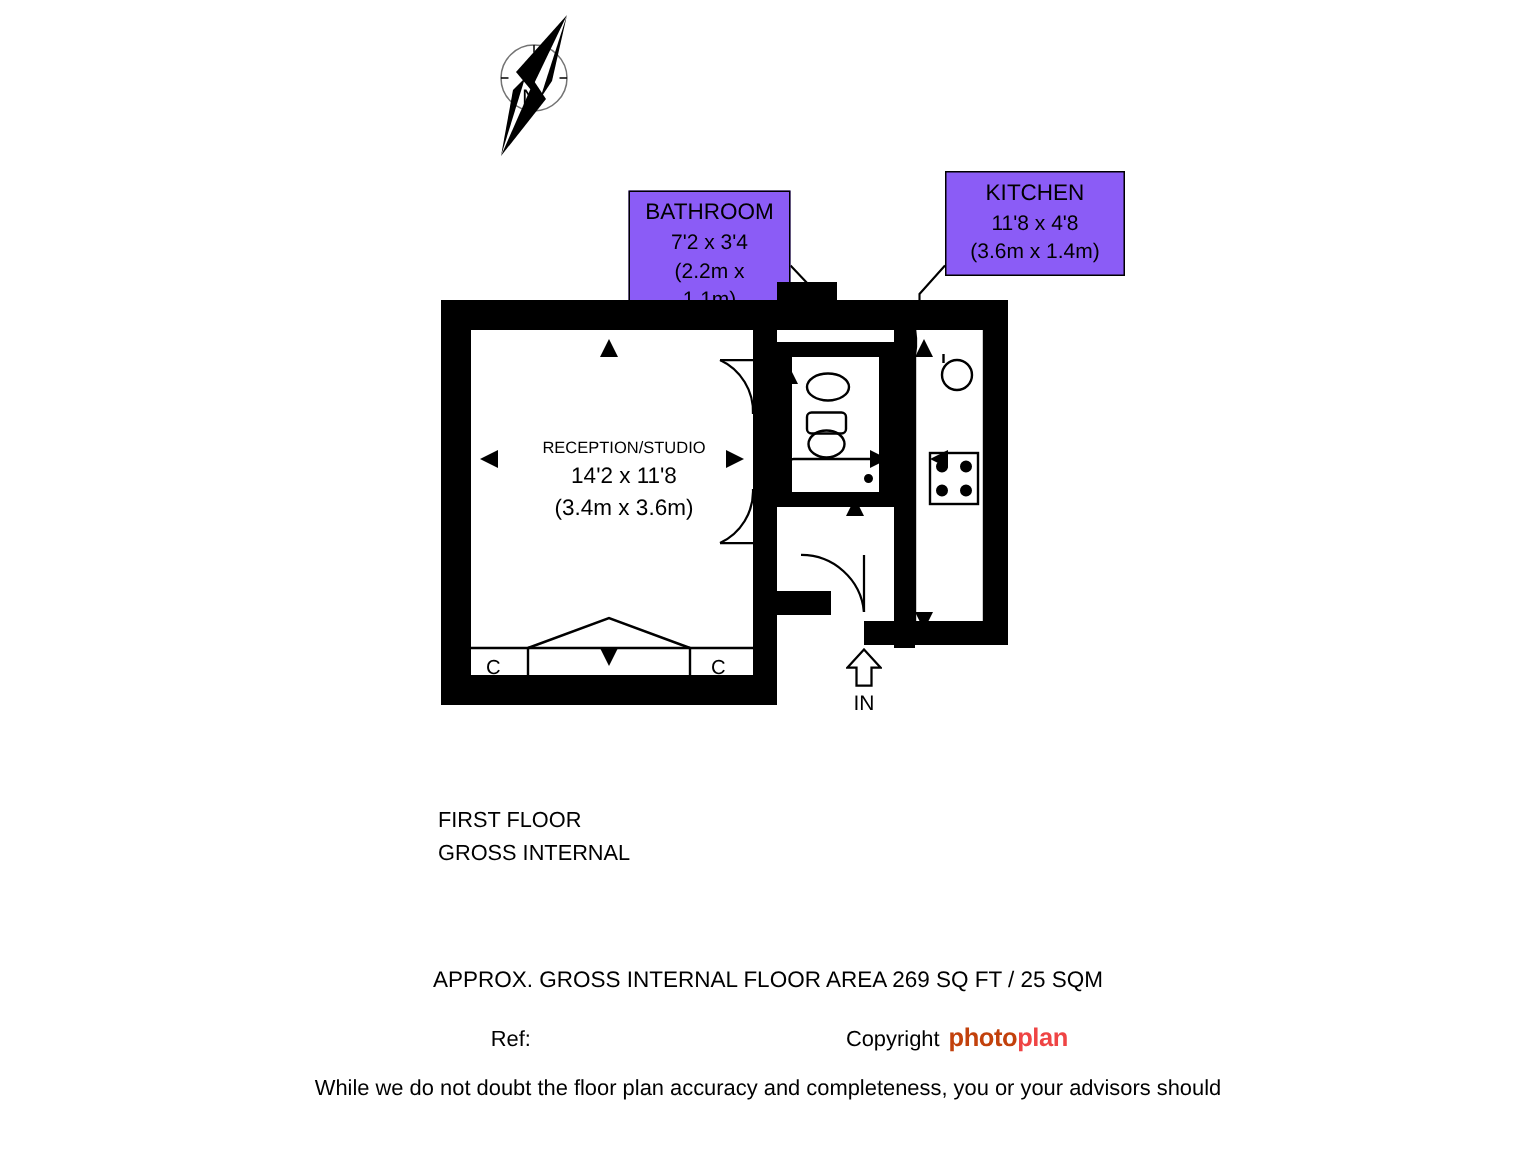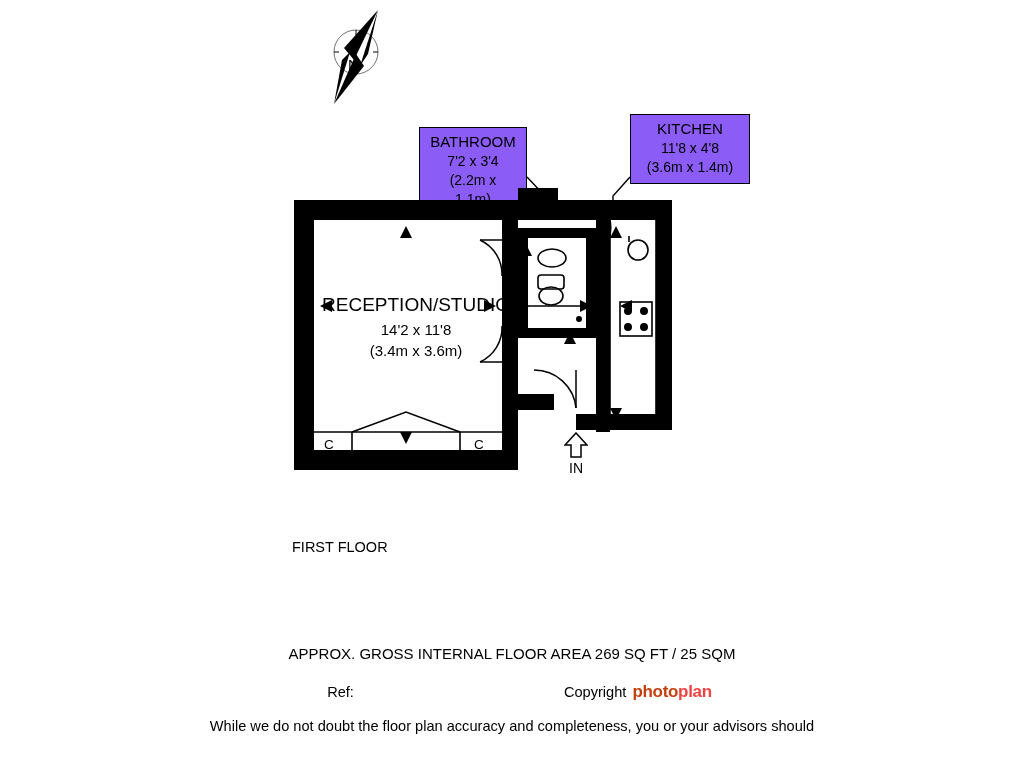--- a/index.html
+++ b/index.html
@@ -53,21 +53,21 @@
     height: 300px;
   }
 
   
   .room-label {
     text-align: center;
     line-height: 1.4;
     font-size: 15px;
   }
   #label-reception { left: 316px; top: 292px; width: 200px; }
-  #label-reception .name { font-size: 19px; }
+  #label-reception .name { font-size: 11px; }
 
   
   #in-marker { left: 556px; top: 432px; width: 40px; text-align: center; }
   #in-marker .in-text { font-size: 14px; margin-top: 2px; }
 
   
   .closet-c { font-size: 13.5px; }
 
   
   #floor-info {
@@ -263,20 +263,21 @@
 
 <div class="abs" id="in-marker">
   <svg width="24" height="26" viewBox="0 0 24 26" style="display:block;margin:0 auto;">
     <polygon points="12,1 23,13 17,13 17,25 7,25 7,13 1,13" fill="#fff" stroke="#000" stroke-width="1.5"></polygon>
   </svg>
   <div class="in-text">IN</div>
 </div>
 
 <div class="abs" id="floor-info">
   <div>FIRST FLOOR</div>
+  <div>GROSS INTERNAL</div>
 </div>
 
 <div class="abs" id="disclaimer">
   <div id="approx-line">APPROX. GROSS INTERNAL FLOOR AREA 269 SQ FT / 25 SQM</div>
 
   <div class="ref-row">
     <span>Ref:</span>
     <span class="copyright-wrap">
       <span>Copyright</span>
       <span><span class="logo-photo">photo</span><span class="logo-plan">plan</span></span>

